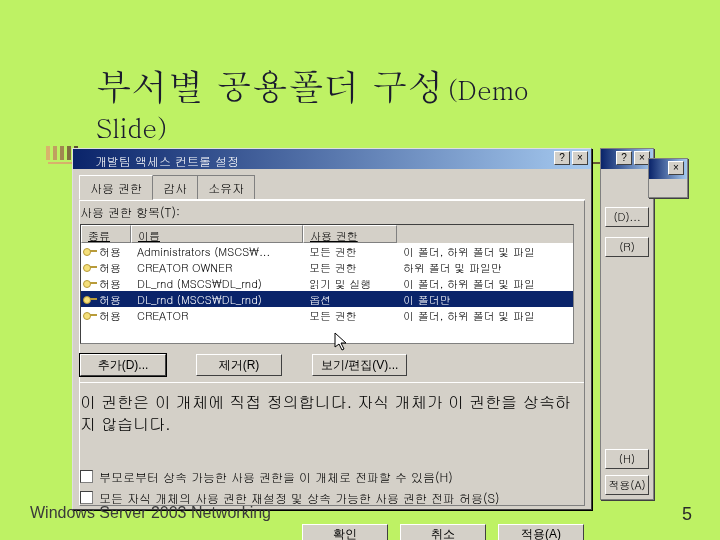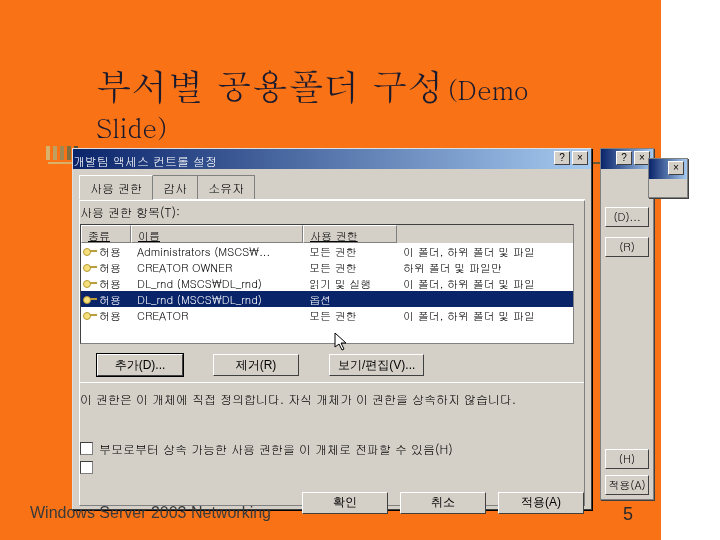--- a/index.html
+++ b/index.html
@@ -7,24 +7,24 @@
     margin: 0;
     width: 720px;
     height: 540px;
     background: #fff;
     font-family: "Gulim", "굴림", sans-serif;
     font-size: 12px;
     position: relative;
     overflow: hidden;
   }
   .slide {
-    width: 661px;
+    width: 720px;
     height: 540px;
     position: relative;
-    background: #f97316;
+    background: #bef264;
   }
   .accent-bar {
     position: absolute;
     left: 46px;
     top: 146px;
     width: 40px;
     height: 14px;
     display: flex;
     gap: 3px;
   }
@@ -115,21 +115,21 @@
     border: 1px solid #404040;
     border-top-color: #dfdfdf;
     border-left-color: #dfdfdf;
     box-shadow: 1px 1px 0 #000;
   }
   .titlebar {
     height: 20px;
     background: linear-gradient(to right,#0a246a,#a6caf0);
     color: #fff;
     font-size: 12px;
-    padding: 3px 0;
+    padding: 3px 22px;
     position: relative;
   }
   .titlebar .tbtns { top:2px; }
   .client { padding: 4px 6px 6px 6px; }
   .tabs { display: flex; border-bottom: 1px solid #fff; margin-top: 2px; }
   .tab {
     padding: 3px 10px;
     border: 1px solid #808080;
     border-bottom: none;
     background: #d4d0c8;
@@ -198,35 +198,35 @@
     border-radius:50%;
     background:#f6e07a;
   }
   .keyicon::after{
     content:"";
     position:absolute;
     left:7px;top:4px;
     width:7px;height:2px;
     background:#b89b3a;
   }
-  .btnrow { display:flex; gap:30px; margin:10px 0 6px 17px; }
+  .btnrow { display:flex; gap:30px; margin:10px 0 6px 0; }
   .btn {
     min-width: 86px;
     height: 22px;
     background: #d4d0c8;
     border: 1px solid #404040;
     border-top-color: #fff;
     border-left-color: #fff;
     font-size: 12px;
     padding: 0 8px;
     cursor: pointer;
   }
   .btn.default { box-shadow: 0 0 0 1px #000; }
   .hr { height:1px; background:#808080; border-bottom:1px solid #fff; margin:4px 0 8px 0;}
-  .note { font-size: 12px; line-height:1.4; }
+  .note { font-size: 16px; line-height:1.4; }
   .chk-row { display:flex; align-items:center; gap:6px; font-size:12px; margin:4px 0;}
   .chk {
     width:13px;height:13px;background:#fff;
     border:1px solid #808080; border-top-color:#404040; border-left-color:#404040;
     display:inline-block;
   }
   .okrow { display:flex; gap:12px; justify-content:flex-end; margin-top:18px;}
   .rightbtn {
     position:absolute; right:-54px;
     width:44px;height:20px;
@@ -331,20 +331,21 @@
                 <div class="c3">읽기 및 실행</div>
                 <div class="c4">이 폴더, 하위 폴더 및 파일</div>
               </div>
               <div class="lr sel">
                 <div class="c1">
                   <span class="keyicon"></span>
                   <span>허용</span>
                 </div>
                 <div class="c2">DL_rnd (MSCS\DL_rnd)</div>
                 <div class="c3">옵션</div>
+                <div class="c4">이 폴더만</div>
               </div>
               <div class="lr">
                 <div class="c1">
                   <span class="keyicon"></span>
                   <span>허용</span>
                 </div>
                 <div class="c2">CREATOR</div>
                 <div class="c3">모든 권한</div>
                 <div class="c4">이 폴더, 하위 폴더 및 파일</div>
               </div>
@@ -361,20 +362,21 @@
         <div class="note">이 권한은 이 개체에 직접 정의합니다. 자식 개체가 이 권한을 상속하지 않습니다.</div>
 
         <div style="height:28px"></div>
 
         <div class="chk-row">
           <span class="chk"></span>
           <span>부모로부터 상속 가능한 사용 권한을 이 개체로 전파할 수 있음(H)</span>
         </div>
         <div class="chk-row">
           <span class="chk"></span>
+          <span>모든 자식 개체의 사용 권한 재설정 및 상속 가능한 사용 권한 전파 허용(S)</span>
         </div>
 
         <div class="okrow">
           <button class="btn">확인</button>
           <button class="btn">취소</button>
           <button class="btn">적용(A)</button>
         </div>
       </div>
     </div>
   </div>

